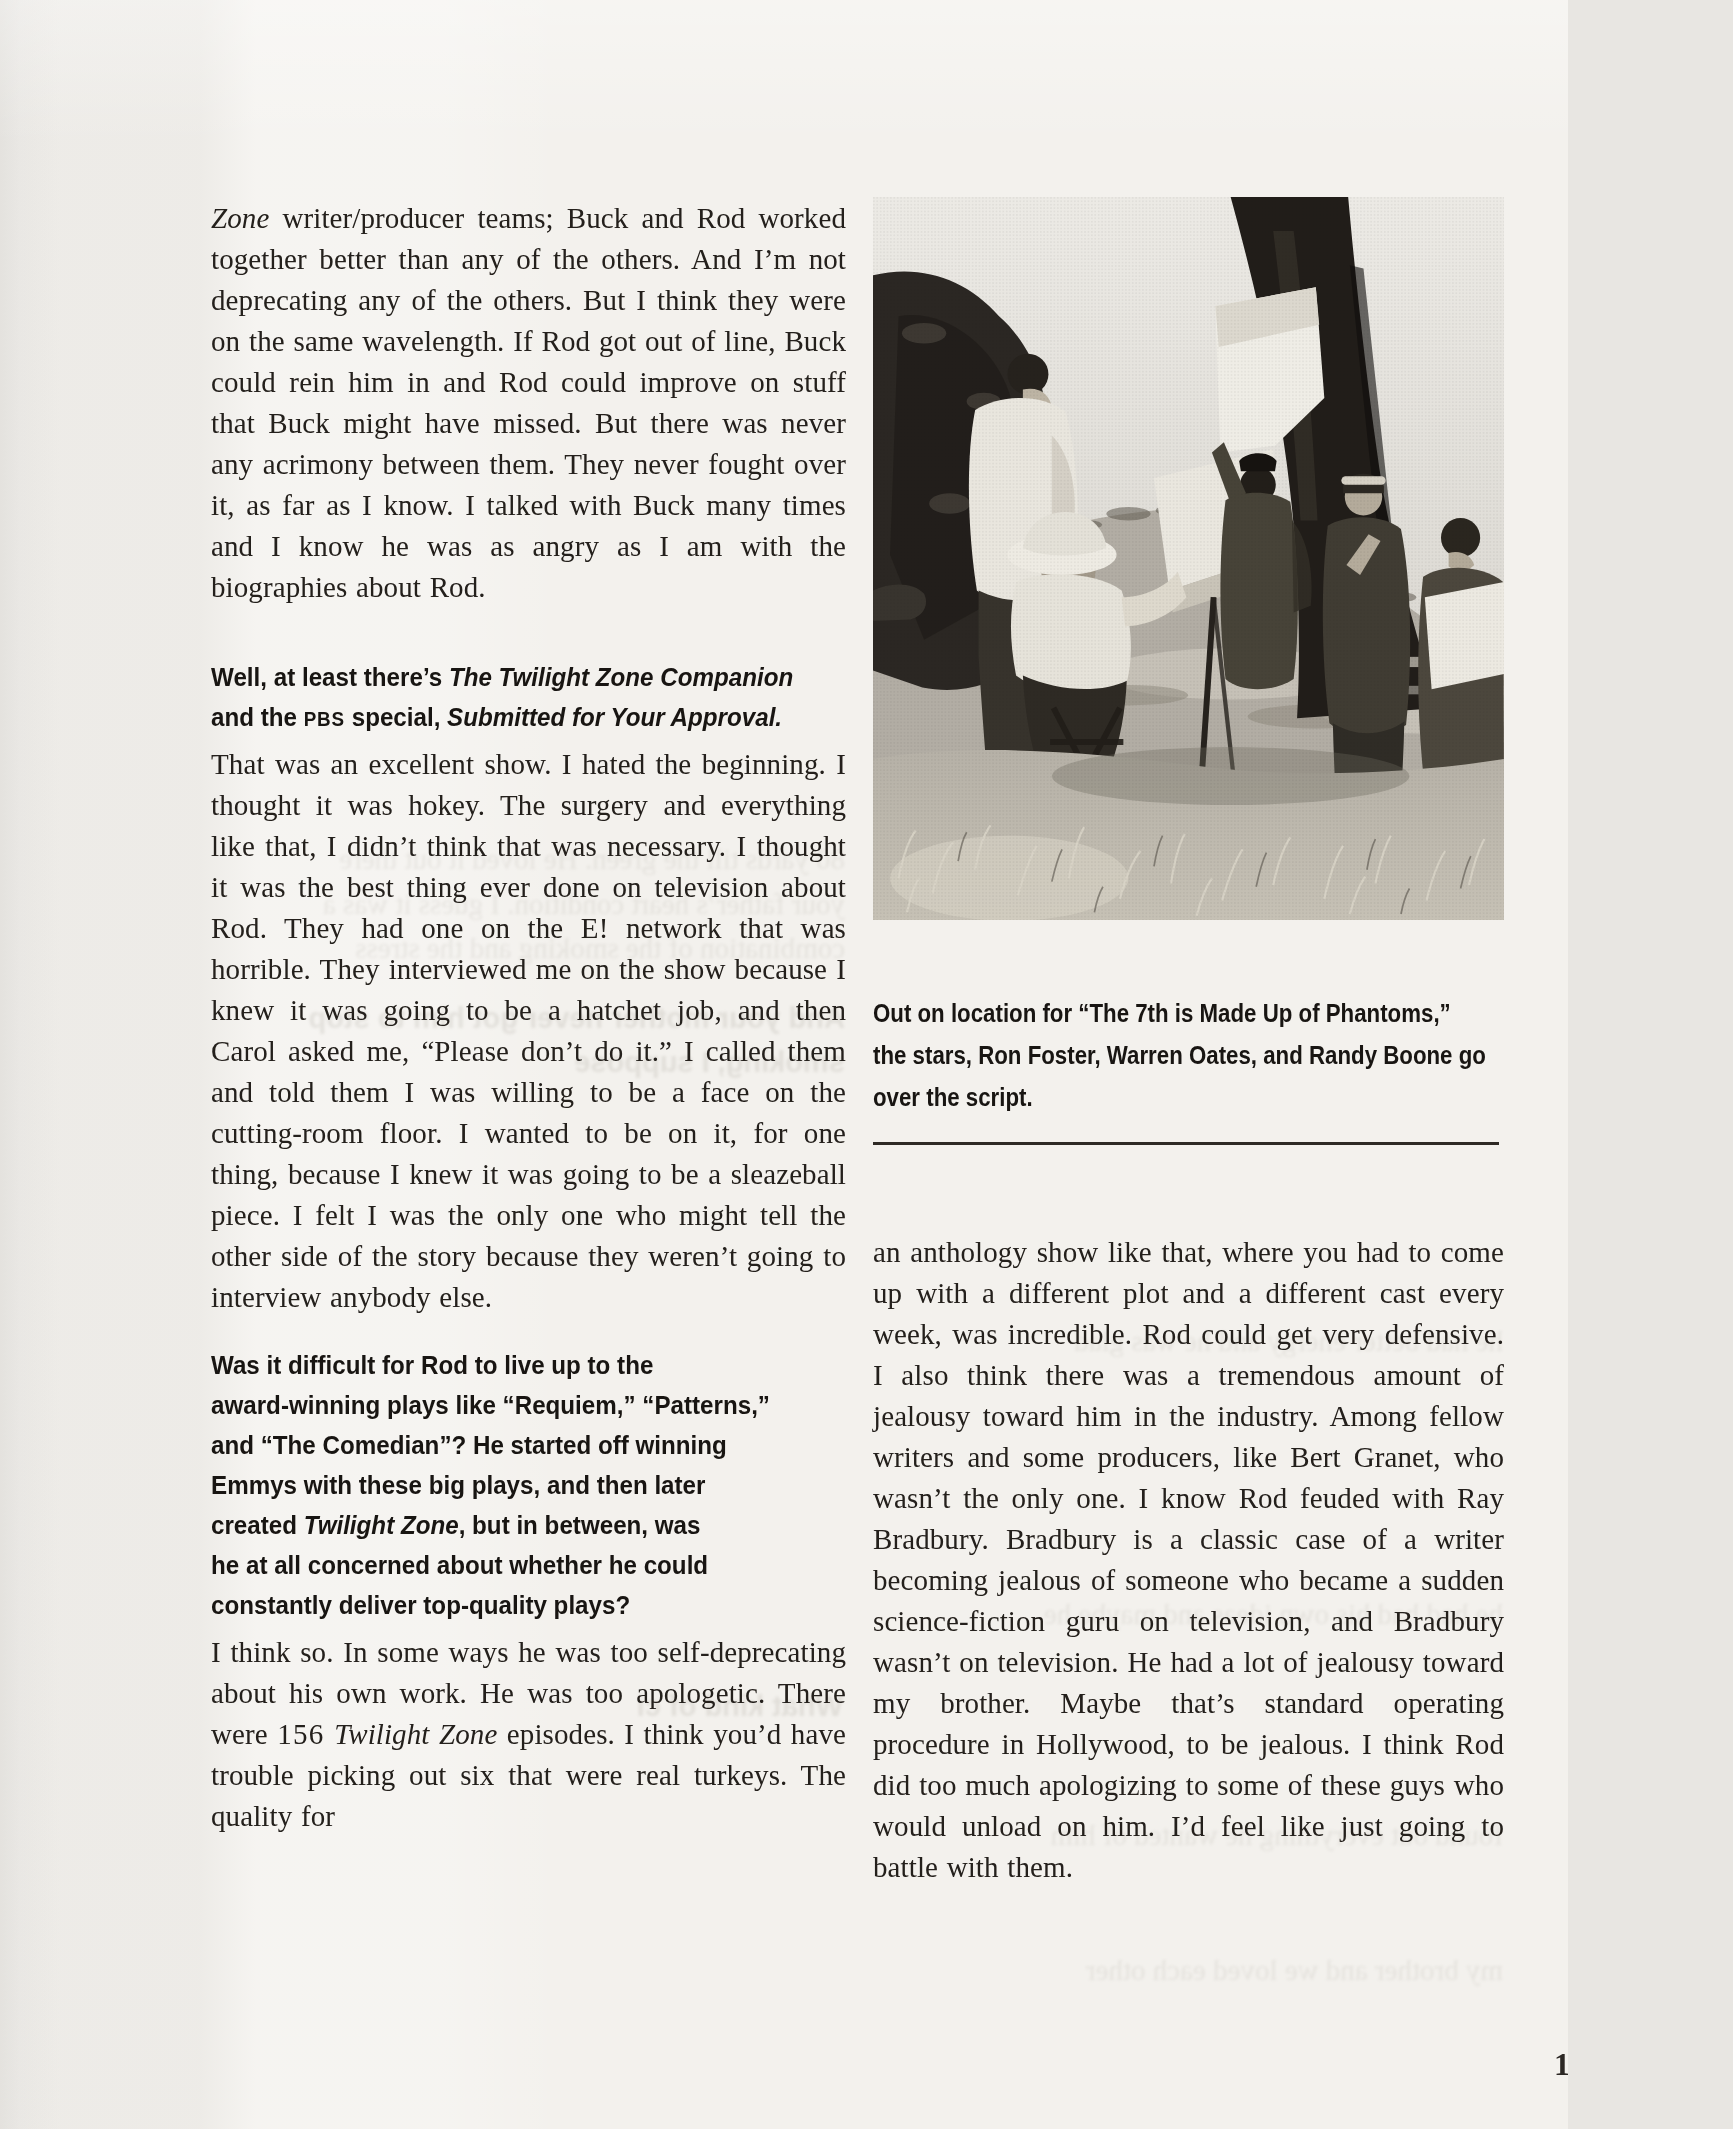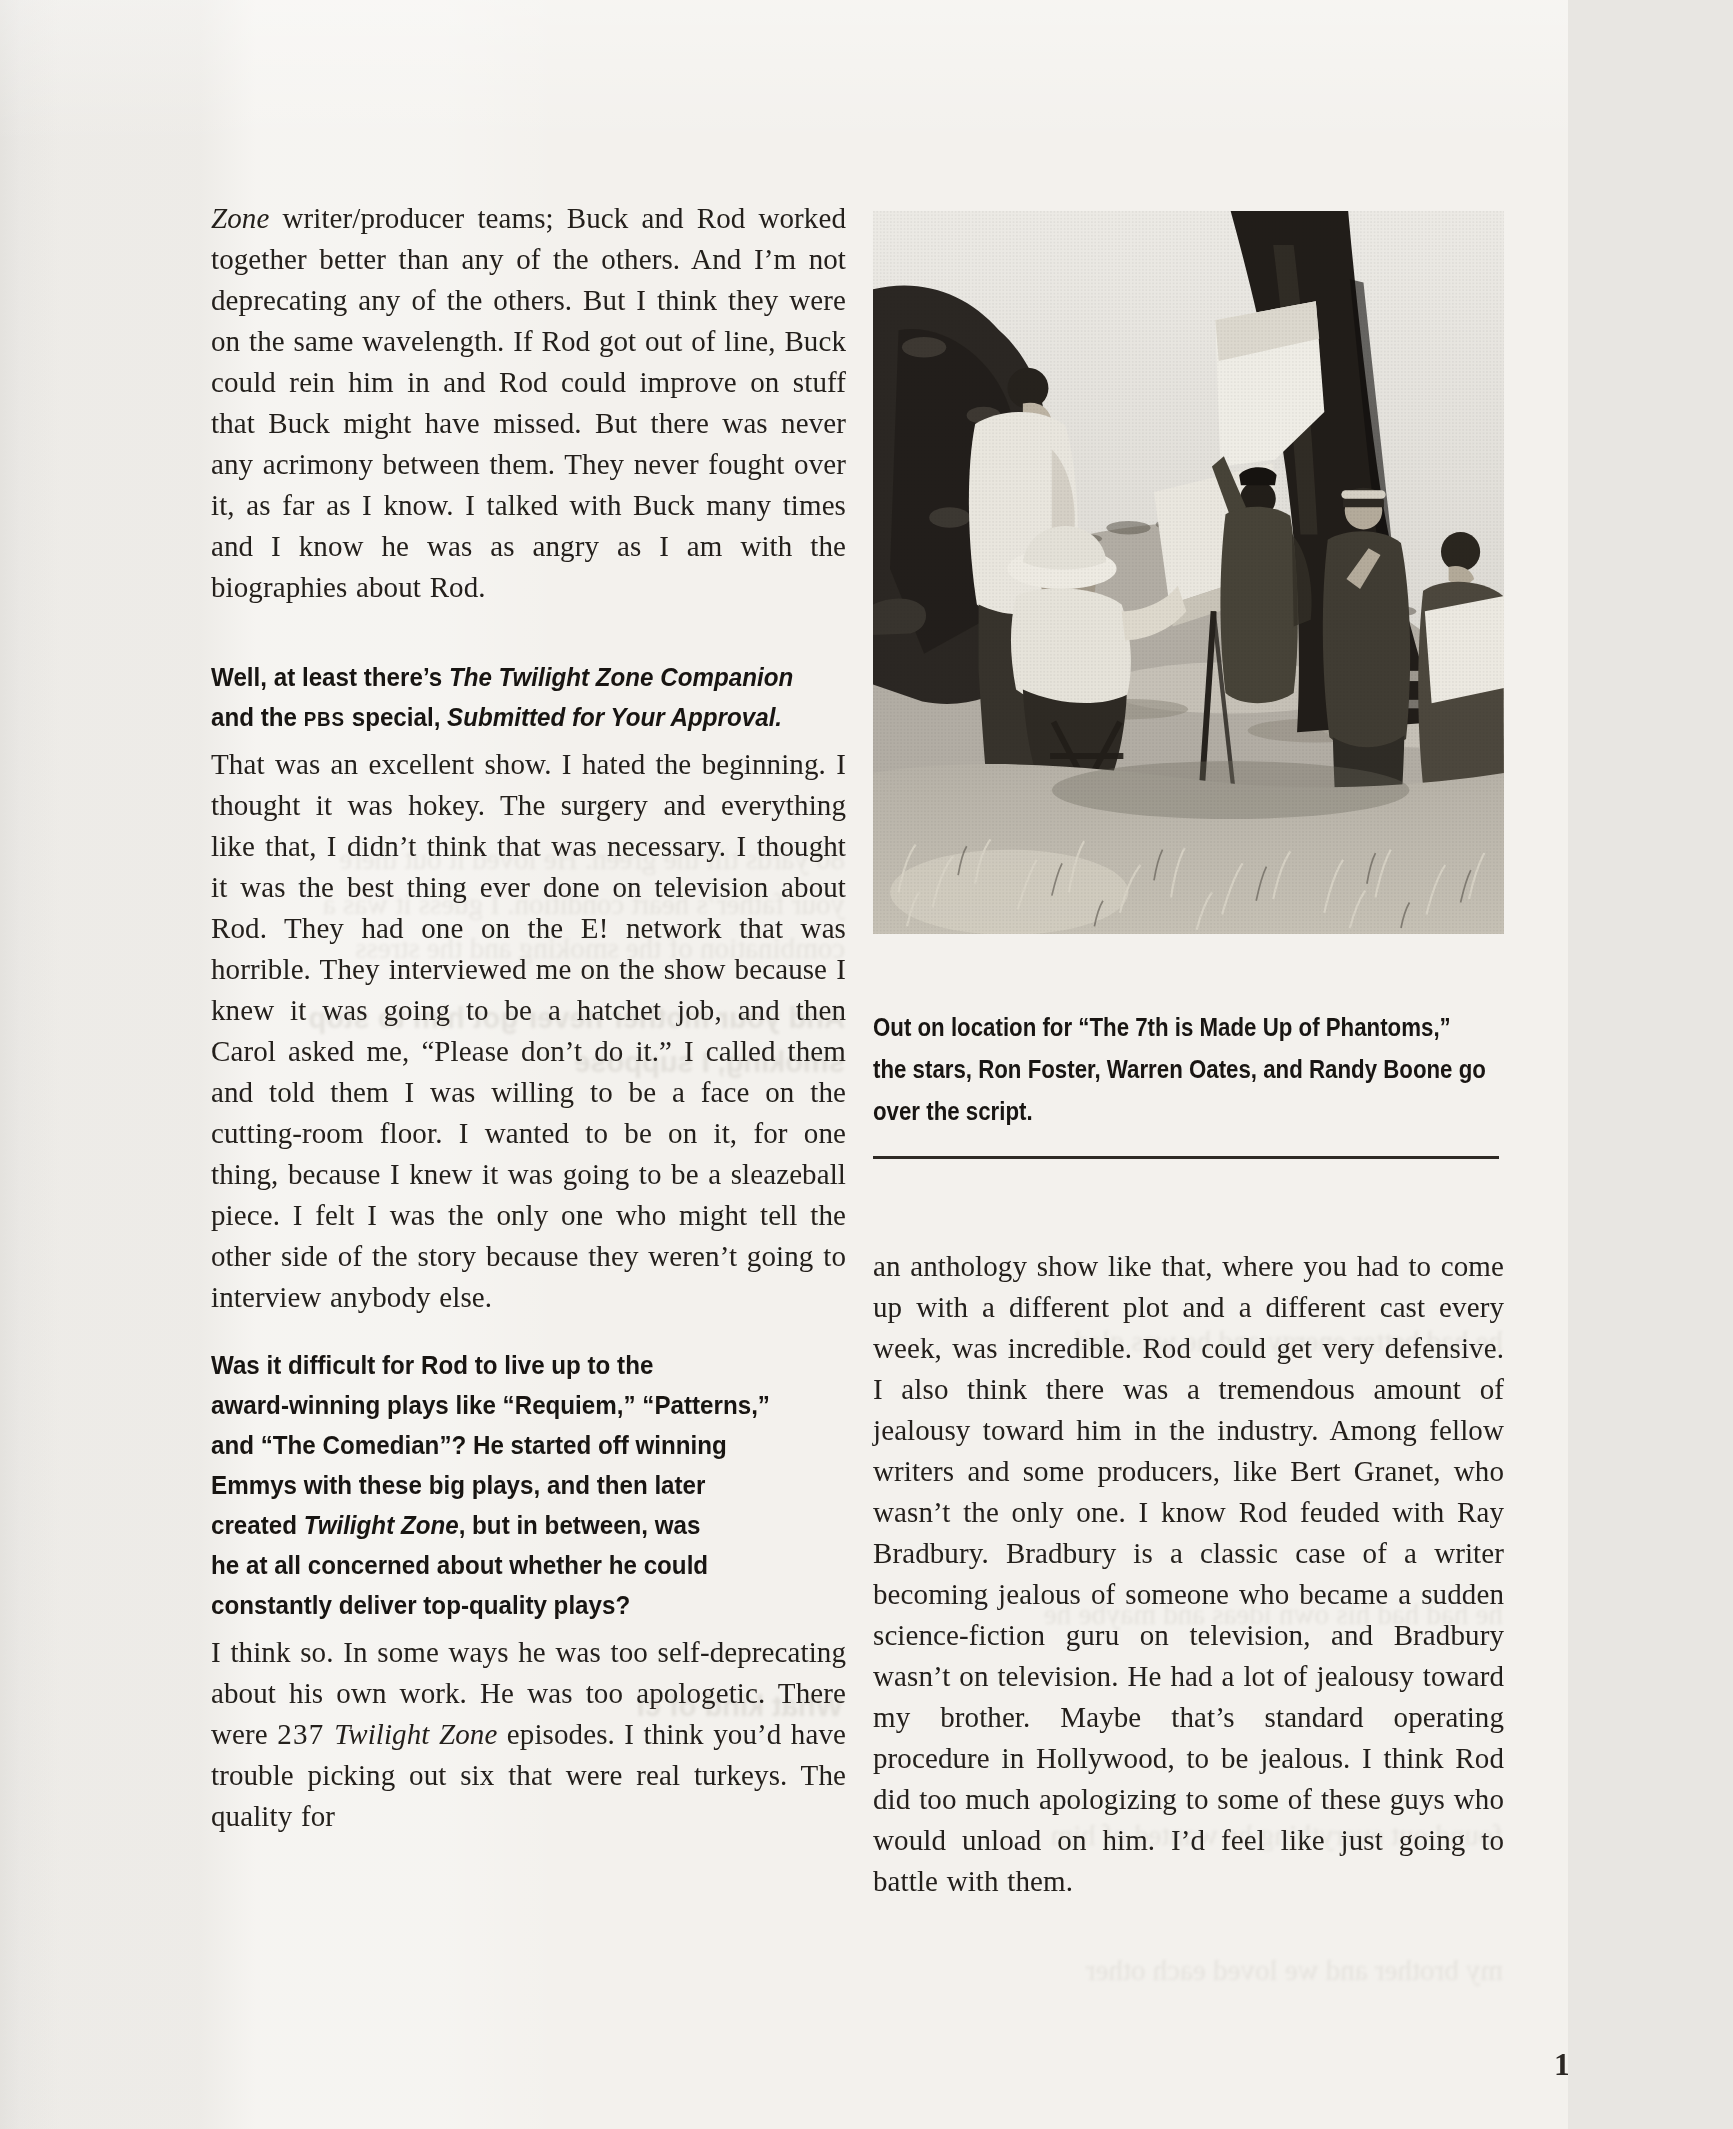--- a/index.html
+++ b/index.html
@@ -9,21 +9,21 @@
     font-family:"Liberation Serif",serif;color:#24201c;
   }
   .page::before{
     content:"";position:absolute;inset:0;pointer-events:none;
     background:
       linear-gradient(180deg,rgba(255,255,255,.30),rgba(255,255,255,0) 145px),
       linear-gradient(90deg,rgba(0,0,0,.025) 0 200px,rgba(255,255,255,.22) 256px 443px,rgba(255,255,255,0) 562px);
   }
   
   .col-left{position:absolute;left:211px;top:198px;width:635px;z-index:2;}
-  .col-right{position:absolute;left:873px;top:211px;width:631px;z-index:2;}
+  .col-right{position:absolute;left:873px;top:197px;width:631px;z-index:2;}
   p.blk{margin:0;}
   .answer{
     font-size:29px;line-height:41px;text-align:justify;
     word-spacing:1.3px;letter-spacing:0.1px;
     hyphens:auto;-webkit-hyphens:auto;
   }
   .question{
     font-family:"Liberation Sans",sans-serif;font-weight:bold;color:#181512;
     font-size:26px;line-height:40px;white-space:pre;
     transform:scaleX(.93);transform-origin:0 0;
@@ -90,21 +90,21 @@
       <p class="blk question"><span>Well, at least there’s </span><span class="s-italic">The Twilight Zone Companion</span><span>
 and the </span><span class="s-smallcaps">PBS</span><span> special, </span><span class="s-italic">Submitted for Your Approval.</span></p>
       <p class="blk answer"><span>That was an excellent show. I hated the beginning. I thought it was hokey. The surgery and everything like that, I didn’t think that was necessary. I thought it was the best thing ever done on television about Rod. They had one on the E! network that was horrible. They interviewed me on the show because I knew it was going to be a hatchet job, and then Carol asked me, “Please don’t do it.” I called them and told them I was willing to be a face on the cutting-room floor. I wanted to be on it, for one thing, because I knew it was going to be a sleazeball piece. I felt I was the only one who might tell the other side of the story because they weren’t going to interview anybody else.</span></p>
       <p class="blk question"><span>Was it difficult for Rod to live up to the
 award-winning plays like “Requiem,” “Patterns,”
 and “The Comedian”? He started off winning
 Emmys with these big plays, and then later
 created </span><span class="s-italic">Twilight Zone</span><span>, but in between, was
 he at all concerned about whether he could
 constantly deliver top-quality plays?</span></p>
-      <p class="blk answer"><span>I think so. In some ways he was too self-deprecating about his own work. He was too apologetic. There were </span><span class="s-oldstyle">237</span><span> </span><span class="s-italic">Twilight Zone</span><span> episodes. I think you’d have trouble picking out six that were real turkeys. The quality for</span></p>
+      <p class="blk answer"><span>I think so. In some ways he was too self-deprecating about his own work. He was too apologetic. There were </span><span class="s-oldstyle">156</span><span> </span><span class="s-italic">Twilight Zone</span><span> episodes. I think you’d have trouble picking out six that were real turkeys. The quality for</span></p>
     </div>
 
   <div class="col-right">
     <figure class="photo">
       <svg viewBox="0 0 741 849" width="631" height="723" role="img" aria-label="Black-and-white location still: a film crew and cast in military fatigues gather around a large dark tree trunk on a scrubby hillside; a seated figure in a white sun hat holds script pages while a man in a white shirt looks on.">
         <defs>
           <linearGradient id="sky" x1="0" y1="0" x2="0" y2="1">
             <stop offset="0" stop-color="#eceae5"></stop>
               <stop offset="1" stop-color="#d2cfc8"></stop>
           </linearGradient>

